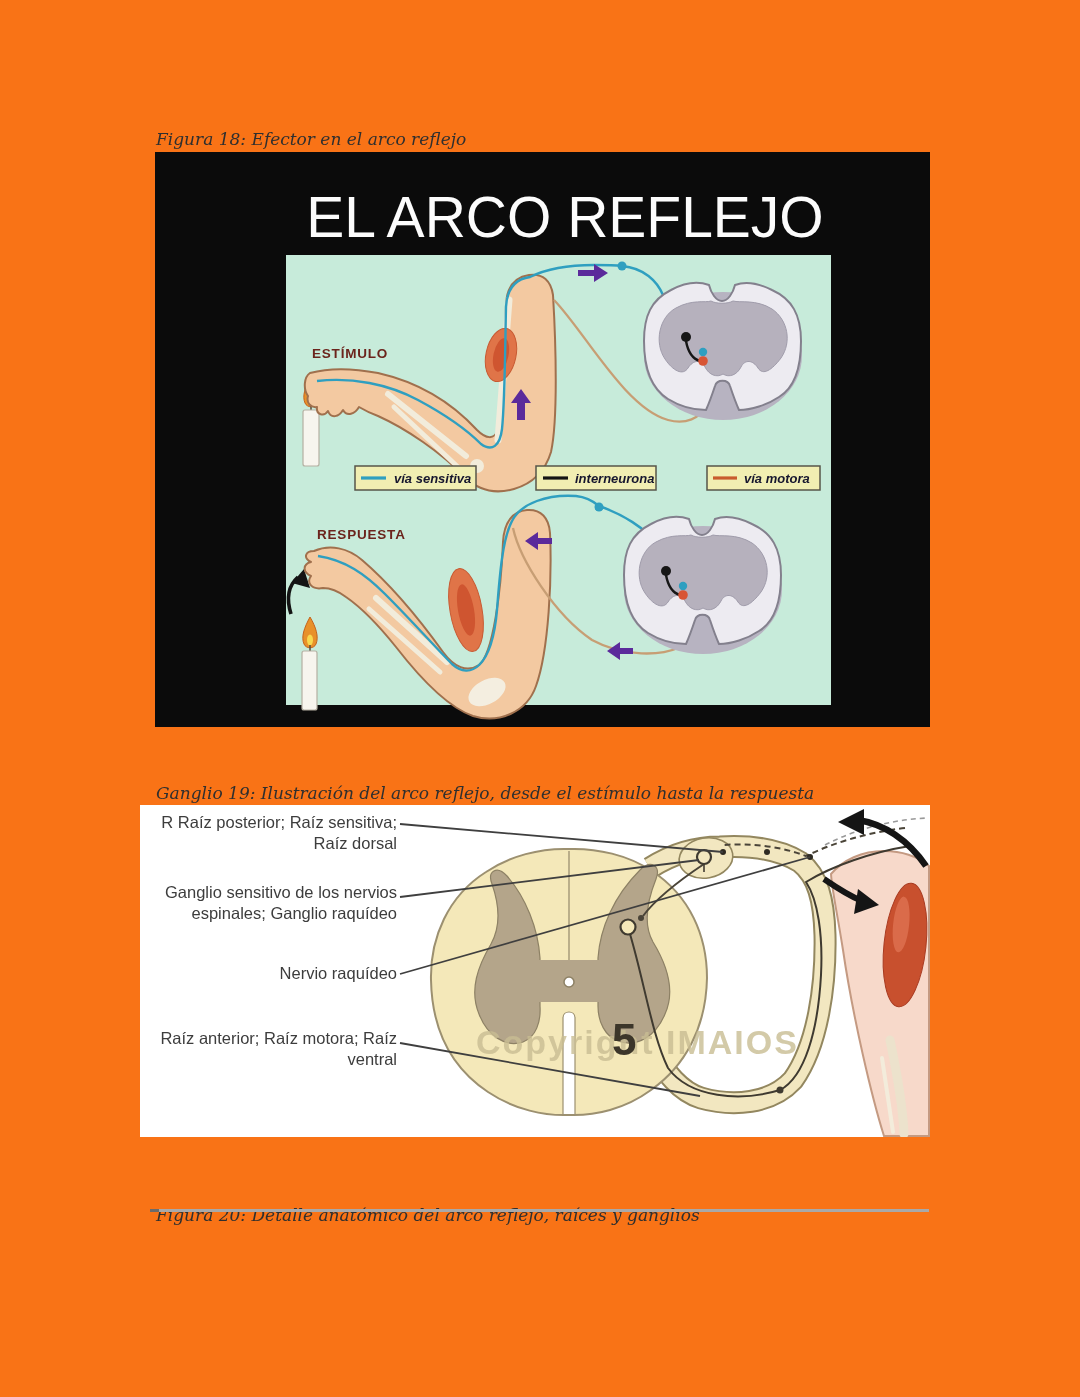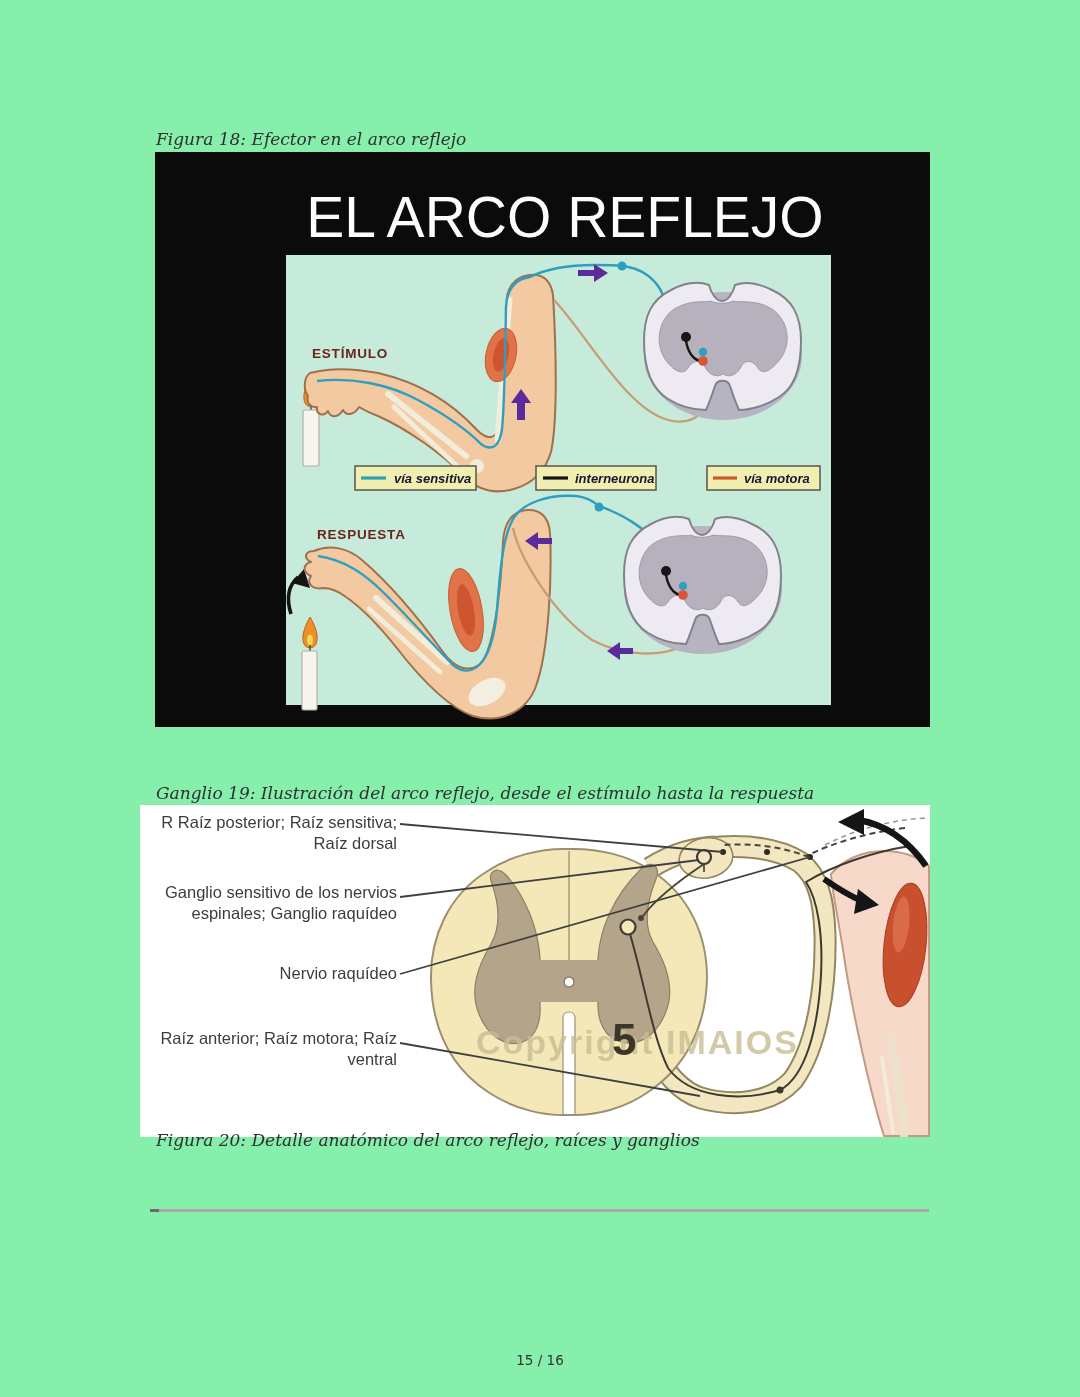--- a/index.html
+++ b/index.html
@@ -1,23 +1,23 @@
 <!DOCTYPE html>
 <html><head>
 <meta charset="utf-8">
 <style>
   html,body{margin:0;padding:0;background:#e8e8e8;}
-  .page{position:relative;width:1080px;height:1397px;background:#86efac;overflow:hidden;
+  .page{position:relative;width:1080px;height:1397px;background:#f97316;overflow:hidden;
         font-family:"Liberation Sans",sans-serif;}
   .caption{position:absolute;left:156px;width:760px;
            font-family:"DejaVu Serif",serif;font-style:italic;font-size:17px;
            color:#2f2f2f;line-height:21px;}
   #cap18{top:112px;}
   #cap19{top:766px;}
-  #cap20{top:1113px;}
+  #cap20{top:1188px;}
   .fig-svg{position:absolute;display:block;}
   #fig1{left:155px;top:152px;}
   #fig2{left:140px;top:805px;}
   .next-edge{position:absolute;left:150px;top:1209px;width:779px;height:3px;background:#a9a9a9;}
   .next-edge::before{content:"";position:absolute;left:0;top:0;width:9px;height:3px;background:#6b6b6b;}
   .page-number{position:absolute;left:0;top:1352px;width:1080px;text-align:center;
                font-family:"DejaVu Sans",sans-serif;font-size:13.5px;color:#333;}
   
   text{font-family:"Liberation Sans",sans-serif;}
   .f1-title{font-size:57px;fill:#fcfcfc;}
@@ -230,14 +230,13 @@
       <text class="f2-label" x="397" y="979" text-anchor="end">Nervio raquídeo</text>
       <text class="f2-label" x="397" y="1044" text-anchor="end">Raíz anterior; Raíz motora; Raíz</text>
       <text class="f2-label" x="397" y="1065" text-anchor="end">ventral</text>
     </g>
   </svg>
 
   <p class="caption" id="cap20">Figura 20: Detalle anatómico del arco reflejo, raíces y ganglios</p>
 
   <div class="next-edge"></div>
 
-  <div class="page-number">15 / 16</div>
 </div>
 
 </body></html>

